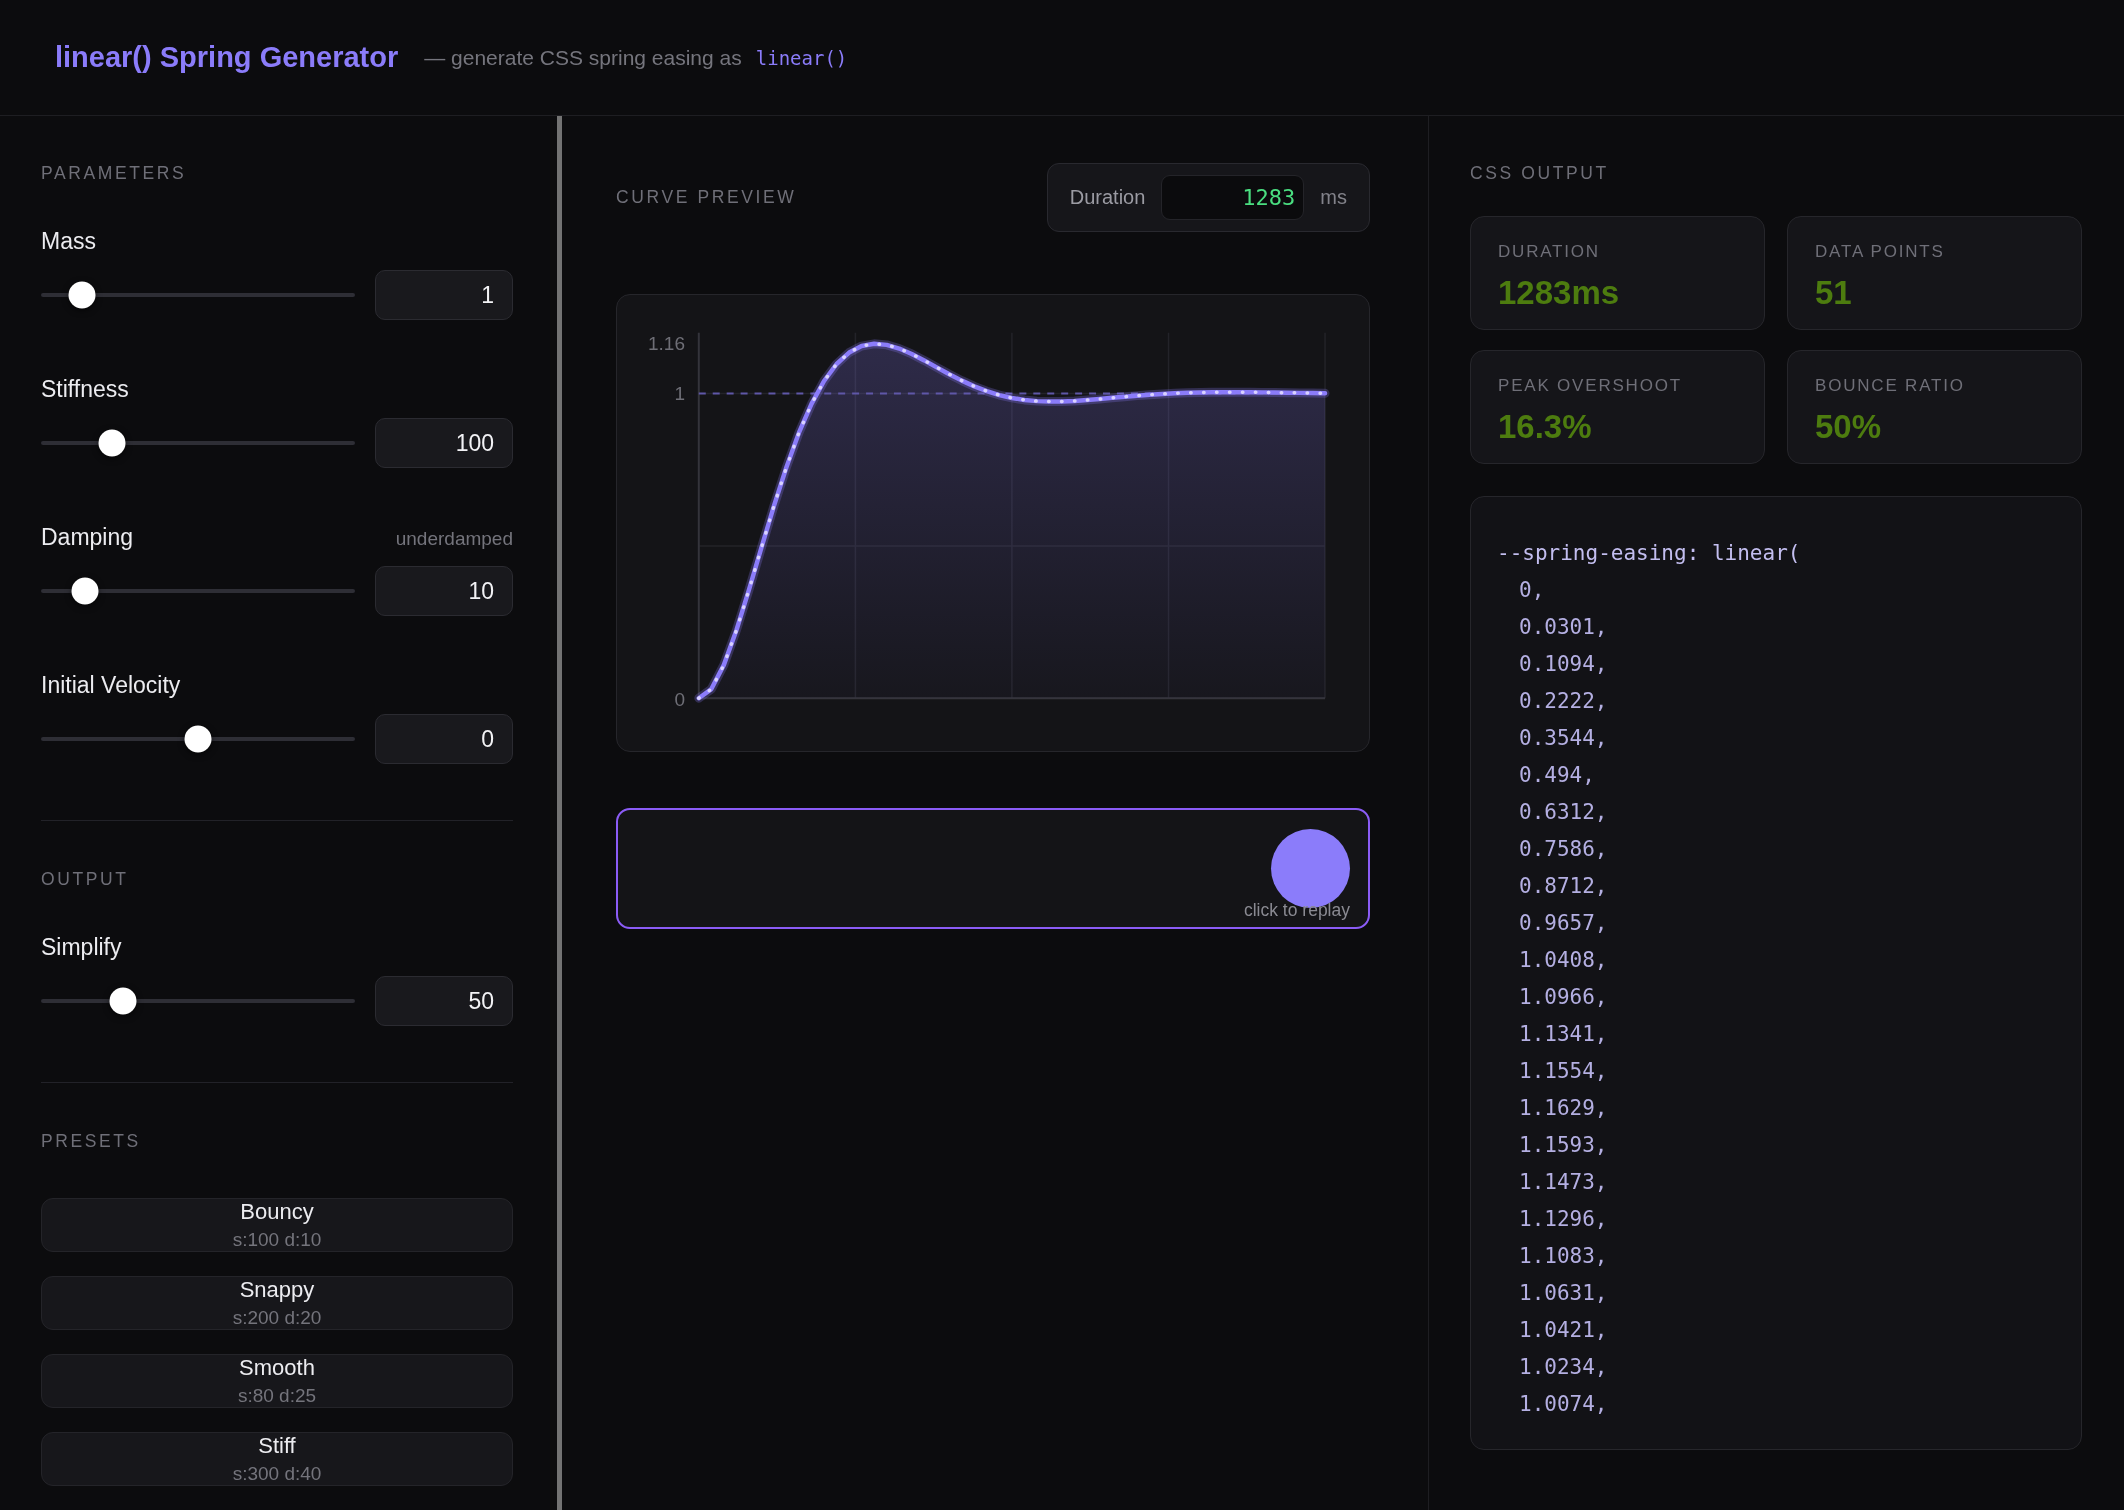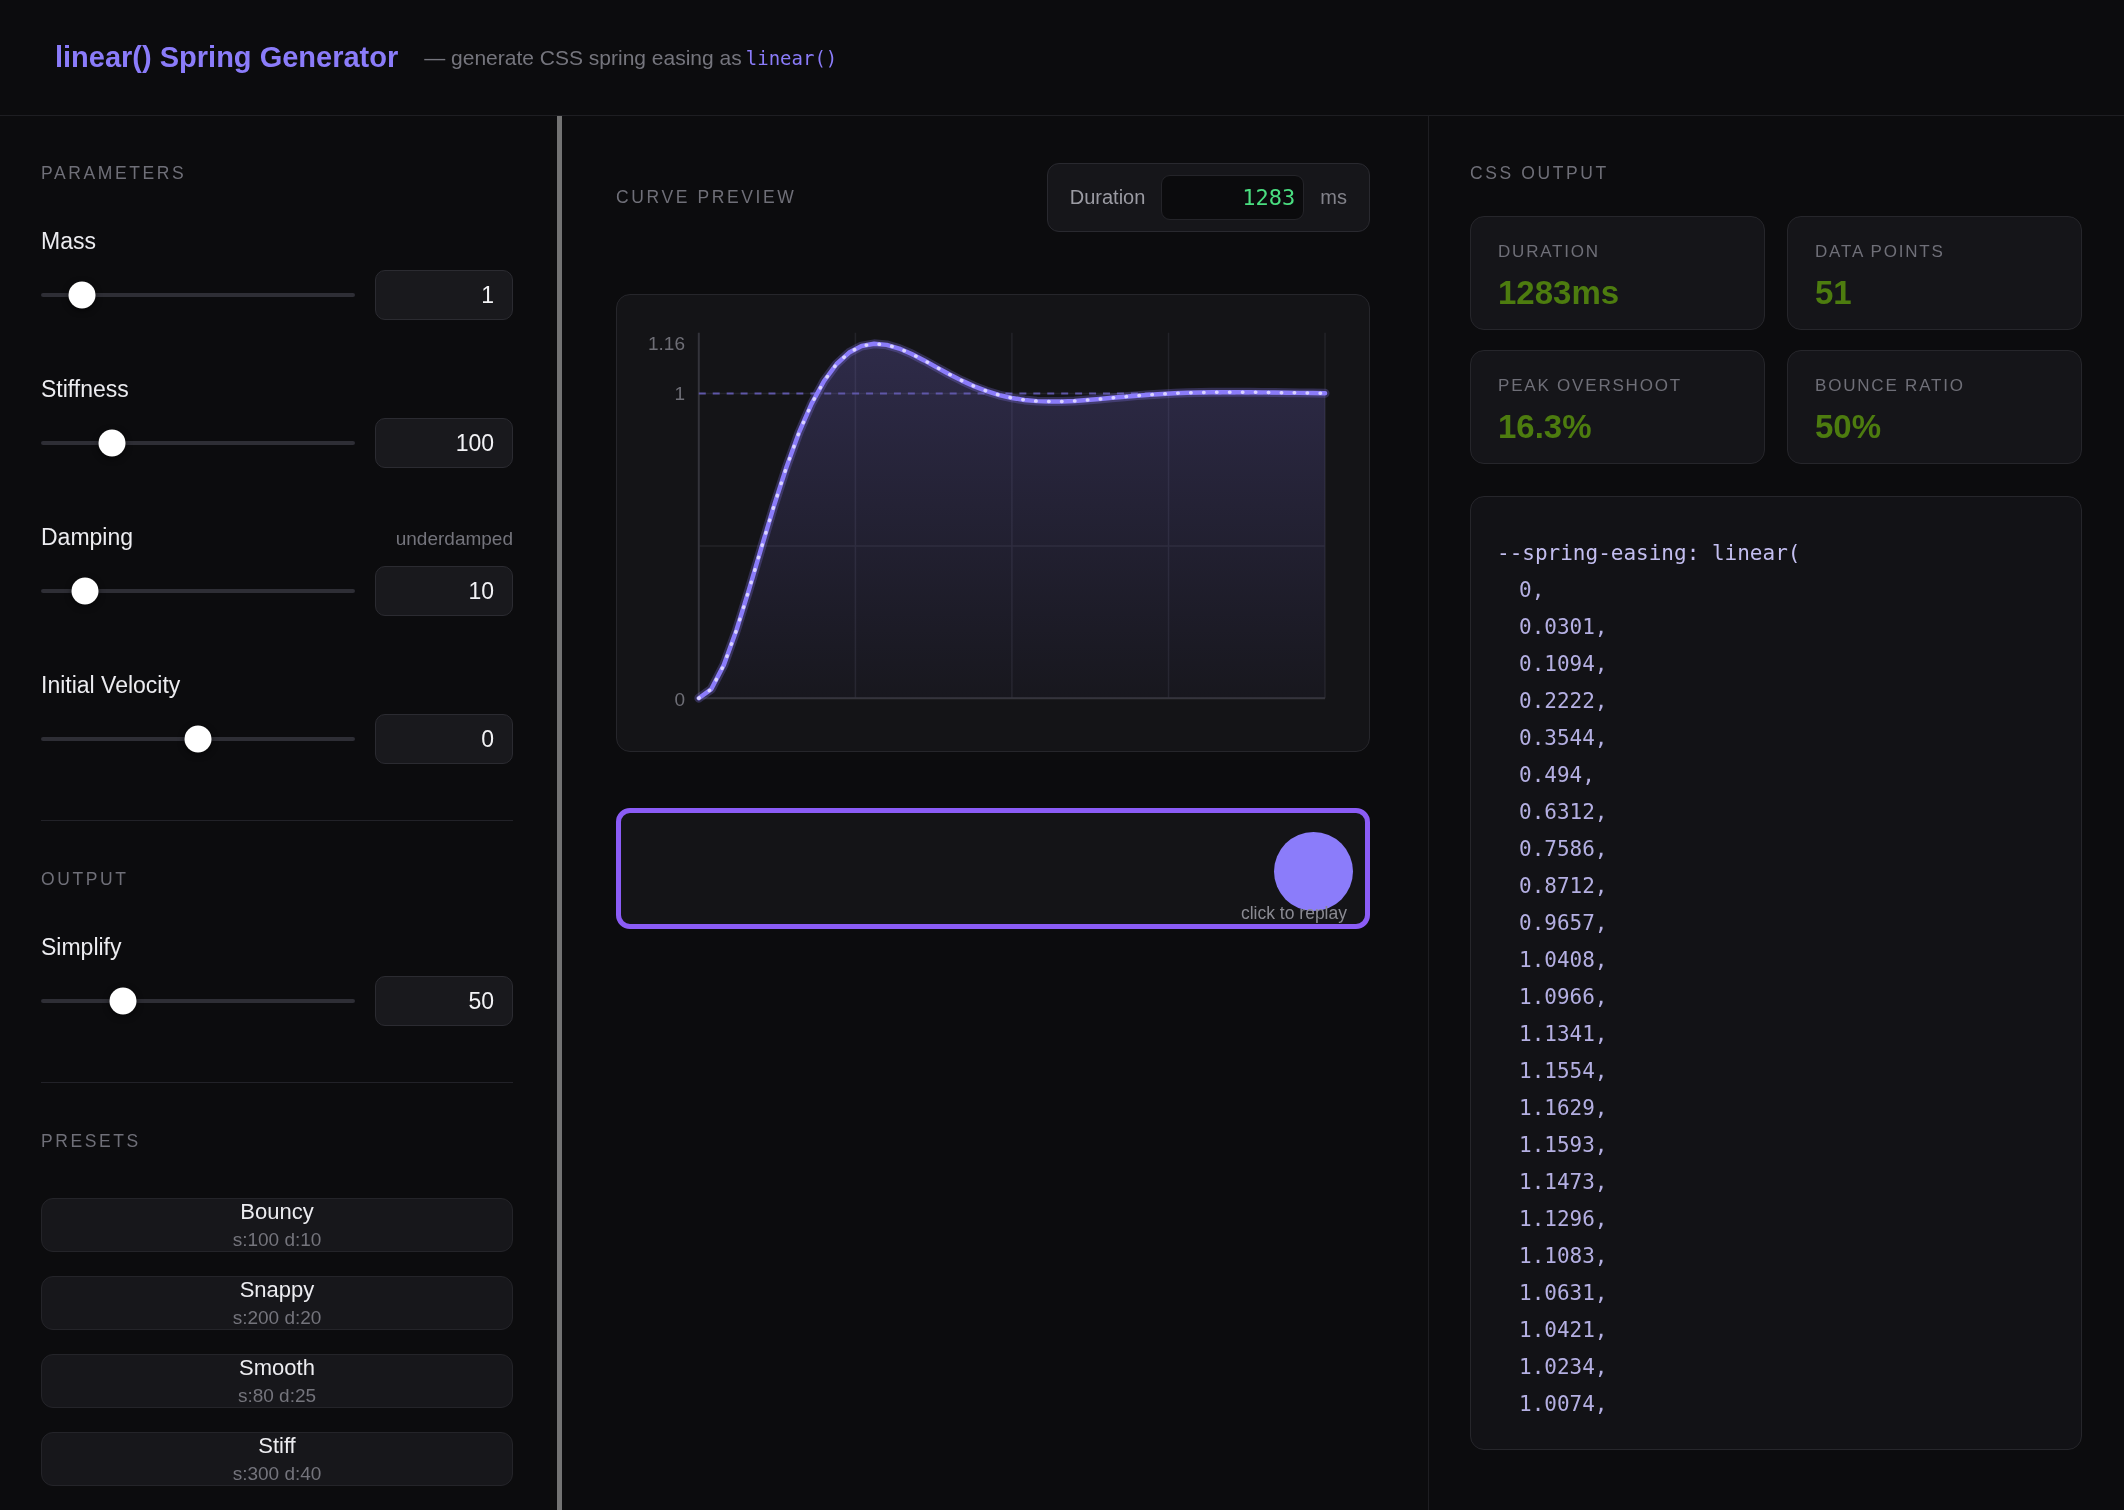--- a/index.html
+++ b/index.html
@@ -10,21 +10,21 @@
     font-family:"Liberation Sans", sans-serif;
   }
   .app { width:100%; height:100%; display:flex; flex-direction:column; }
 
   
   header {
     height:116px; min-height:116px; border-bottom:1px solid #1e1e22;
     display:flex; align-items:center; padding:12px 55px; gap:26px;
   }
   h1 { font-size:29px; margin:0; color:#8b7cfa; font-weight:700; }
-  .subtitle { font-size:21px; color:#75757d; display:flex; align-items:baseline; gap:4px; }
+  .subtitle { font-size:21px; color:#75757d; display:flex; align-items:baseline; gap:14px; }
   .subtitle code { color:#8b7cfa; font-family:"DejaVu Sans Mono", monospace; font-size:19px; }
 
   main { flex:1; display:flex; min-height:0; }
 
   .section-label { font-size:17.5px; letter-spacing:2.6px; color:#6f6f78; font-weight:500; }
 
   
   .col-left { width:562px; border-right:5px solid #737373; padding:47px 44px 0 41px; }
   .col-left .section-label { margin-bottom:44px; }
 
@@ -65,21 +65,21 @@
   }
   .dur-unit { font-size:20px; color:#82828a; }
 
   .chart-panel { position:relative; height:458px; background:#141417; border:1px solid #26262b; border-radius:14px; margin-bottom:56px; overflow:hidden; }
   .chart-svg { position:absolute; left:0; top:0; width:100%; height:100%; }
   .ax { position:absolute; font-size:19px; color:#6e6e76; width:60px; text-align:right; left:8px; }
   .ax-top { top:38px; }
   .ax-one { top:88px; }
   .ax-zero { top:394px; }
 
-  .replay-panel { position:relative; height:121px; background:#141417; border:5px solid #8b5cf6; border-radius:14px; cursor:pointer; }
+  .replay-panel { position:relative; height:121px; background:#141417; border:2px solid #8b5cf6; border-radius:14px; cursor:pointer; }
   .ball { position:absolute; left:653px; top:19px; width:79px; height:79px; border-radius:50%; background:#8b7cfa; }
   .replay-hint { position:absolute; right:18px; top:90px; font-size:17.5px; color:#8a8a92; }
 
   
   .col-right { width:695px; padding:47px 42px 0 41px; }
   .stats-grid { display:grid; grid-template-columns:1fr 1fr; gap:20px 22px; margin-top:32px; }
   .stat-card { height:114px; background:#151519; border:1px solid #26262b; border-radius:14px; padding:25px 27px; }
   .stat-label { font-size:17px; letter-spacing:1.8px; color:#6f6f78; }
   .stat-value { font-size:33px; font-weight:700; color:#4d7c0f; margin-top:12px; }
 

